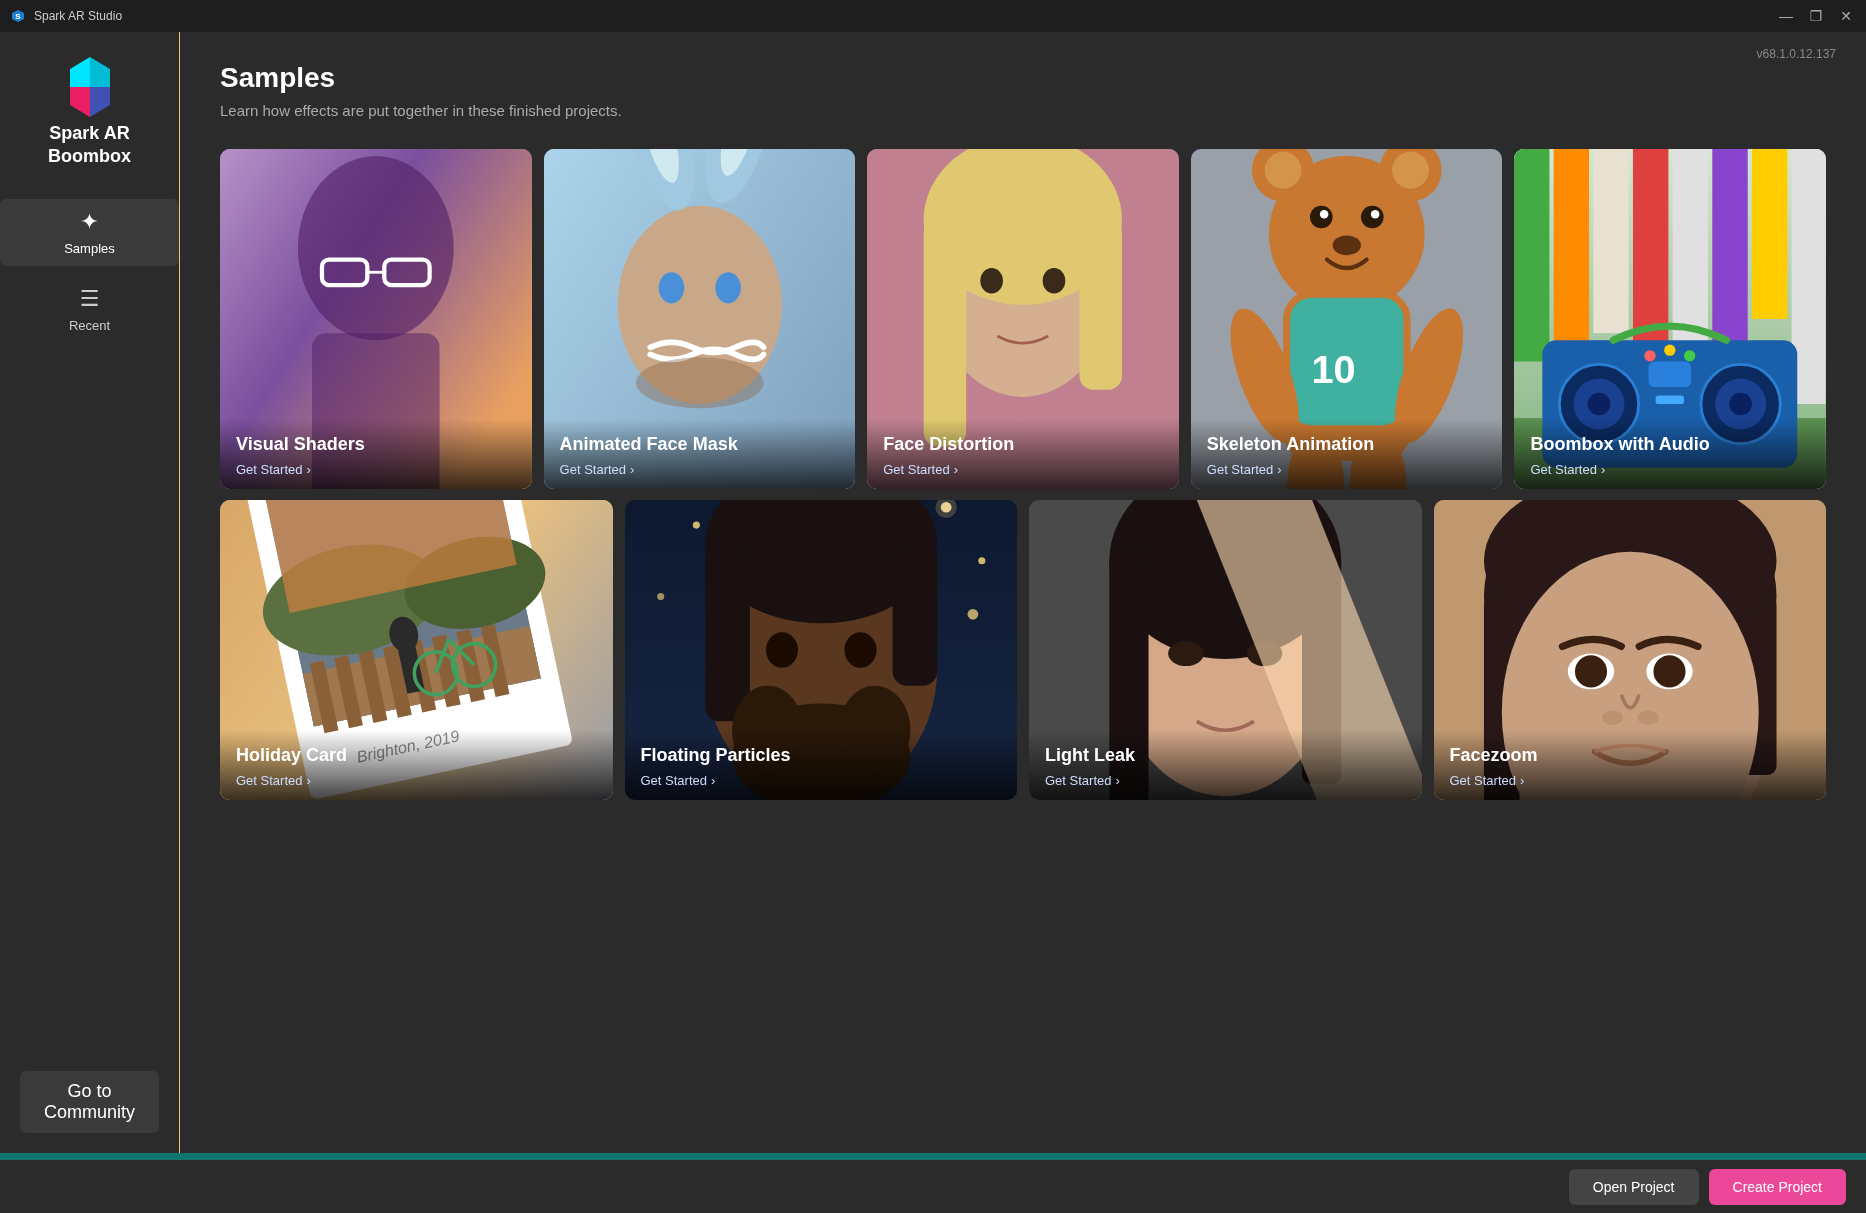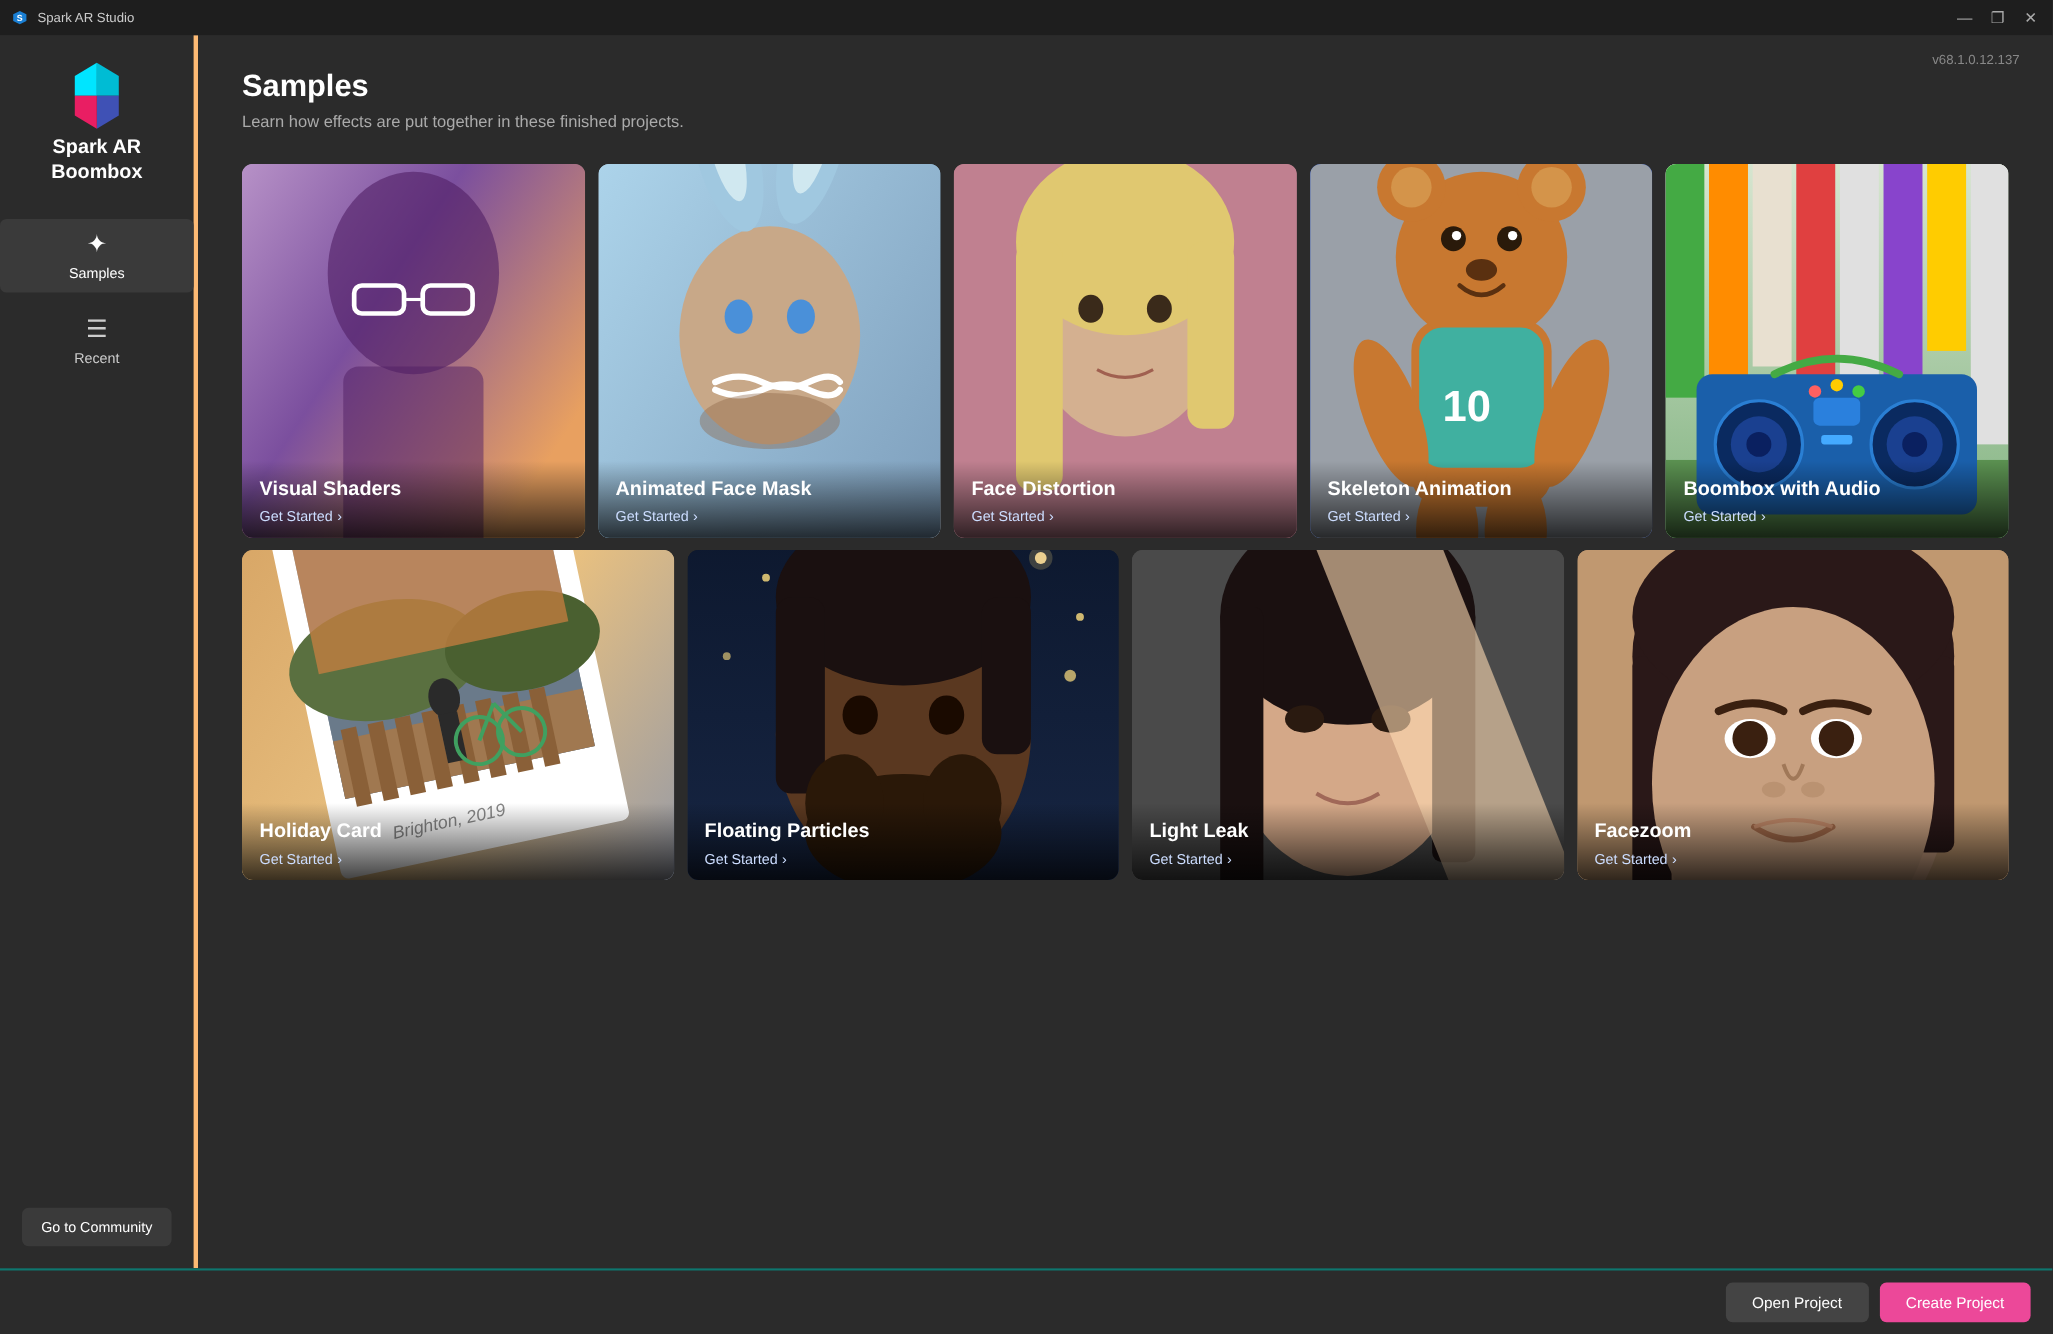--- a/index.html
+++ b/index.html
@@ -51,21 +51,21 @@
     }
     
     .sidebar {
       width: 180px;
       background: #2b2b2b;
       display: flex;
       flex-direction: column;
       align-items: center;
       padding-top: 20px;
       flex-shrink: 0;
-      border-right: 4px solid #fdba74;
+      border-right: 1px solid #fdba74;
     }
     .sidebar-app-name {
       color: #ffffff;
       font-size: 18px;
       font-weight: bold;
       text-align: center;
       line-height: 1.3;
       margin-bottom: 30px;
     }
     .sidebar-nav {
@@ -102,21 +102,21 @@
       padding: 20px;
       width: 100%;
     }
     .community-btn {
       width: 100%;
       padding: 10px 14px;
       background: #3a3a3a;
       border: none;
       border-radius: 6px;
       color: #ffffff;
-      font-size: 13px;
+      font-size: 18px;
       cursor: pointer;
       text-align: center;
     }
     
     .main-content {
       flex: 1;
       background: #2b2b2b;
       padding: 30px 40px;
       overflow-y: auto;
       position: relative;
@@ -199,21 +199,21 @@
       color: #ccddff;
       font-size: 13px;
       display: flex;
       align-items: center;
       gap: 4px;
     }
     
     .bottom-bar {
       height: 60px;
       background: #2b2b2b;
-      border-top: 2px solid #0f766e;
+      border-top: 7px solid #0f766e;
       display: flex;
       align-items: center;
       padding: 0 20px;
       gap: 10px;
       flex-shrink: 0;
     }
     .bottom-bar-spacer { flex: 1; }
     .btn-open-project {
       padding: 10px 24px;
       background: #444444;

